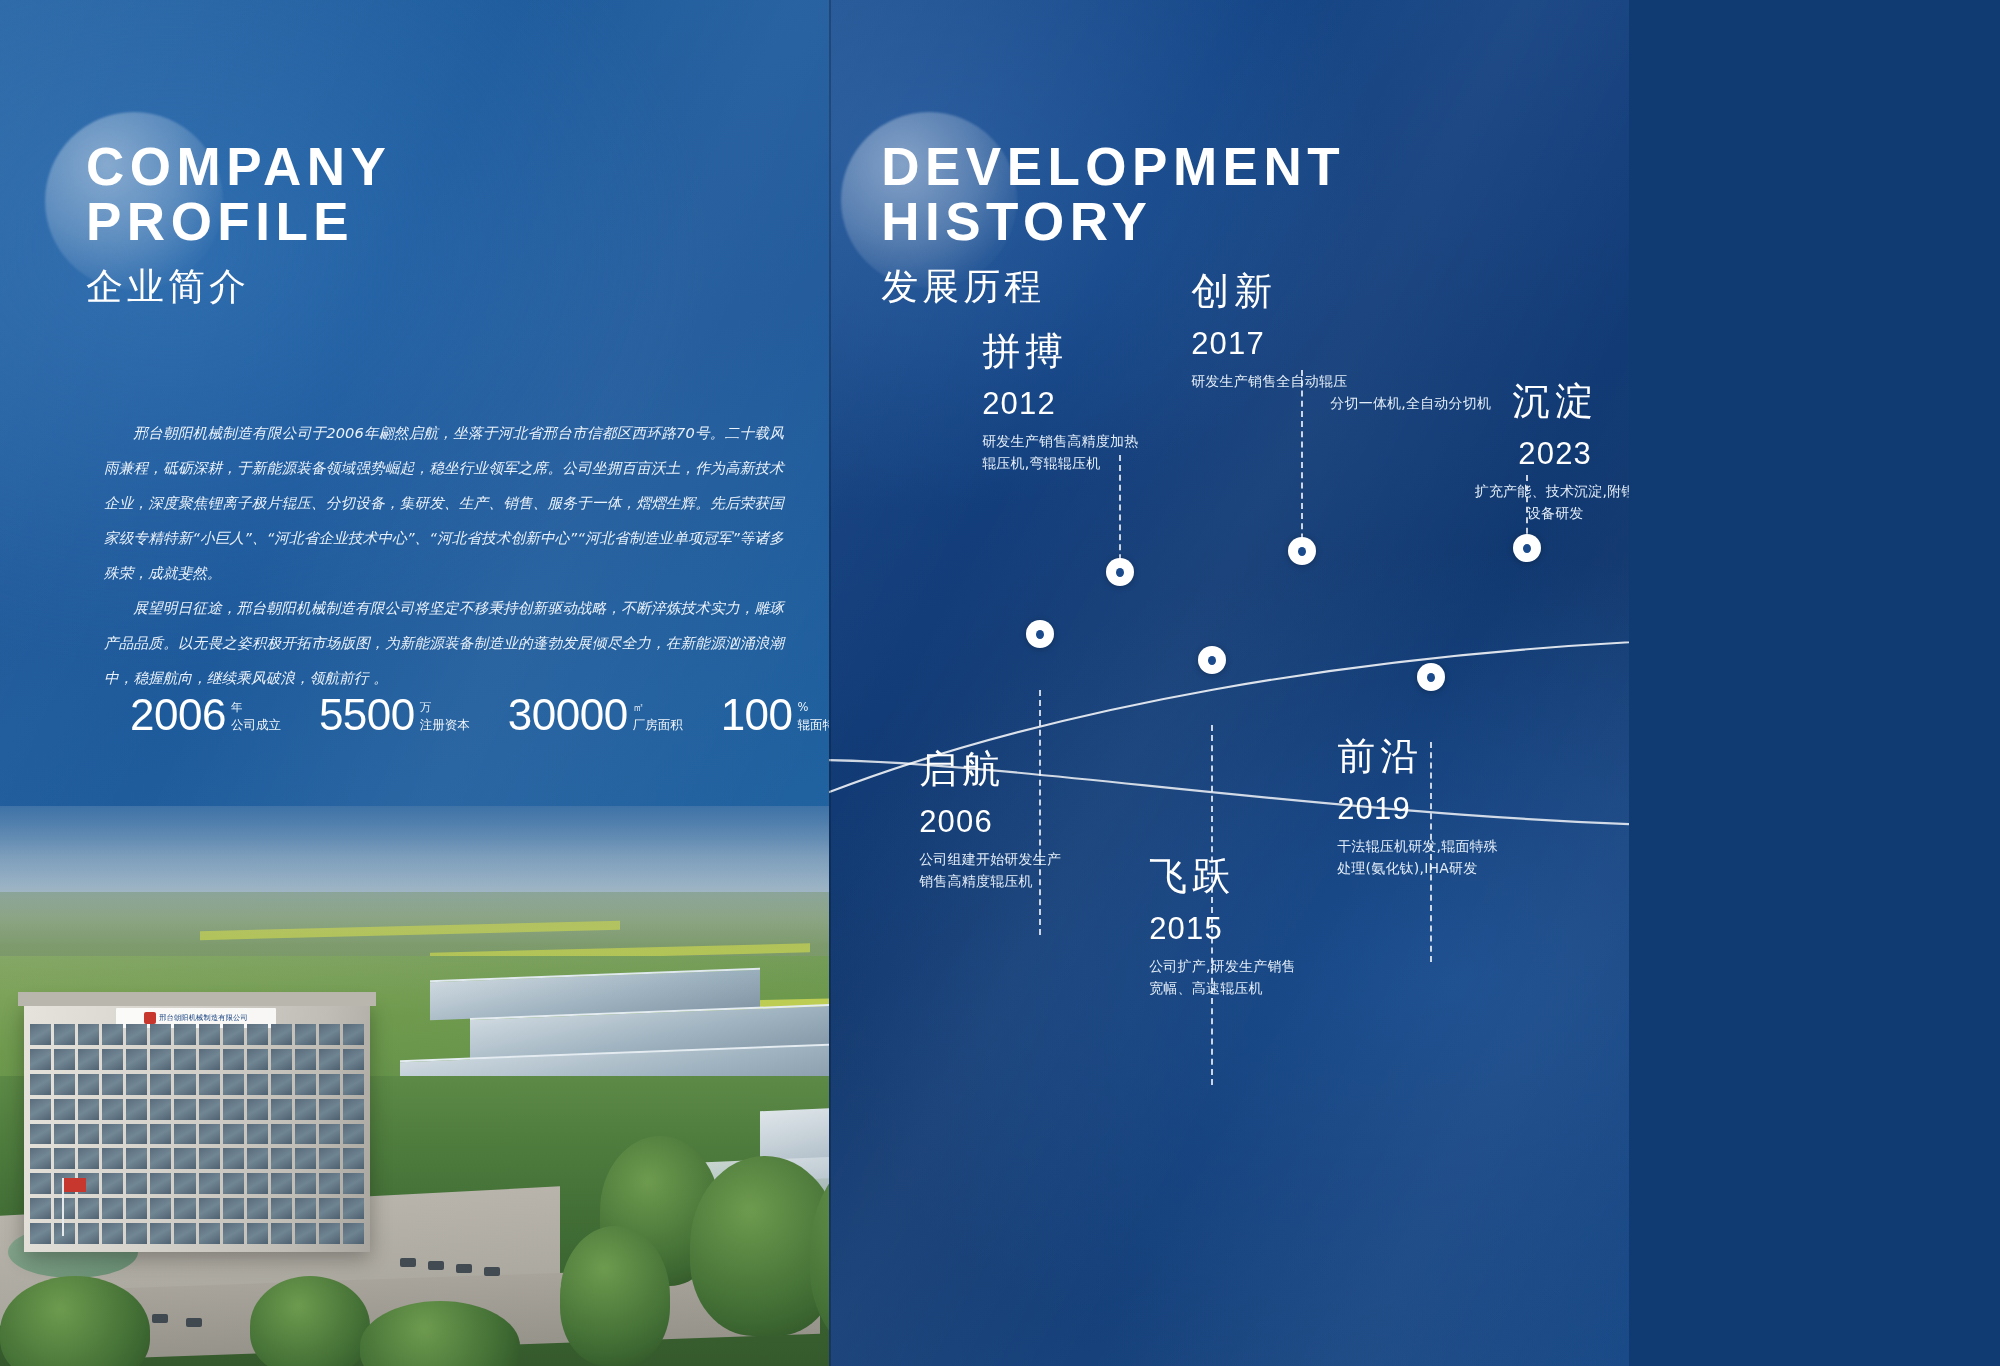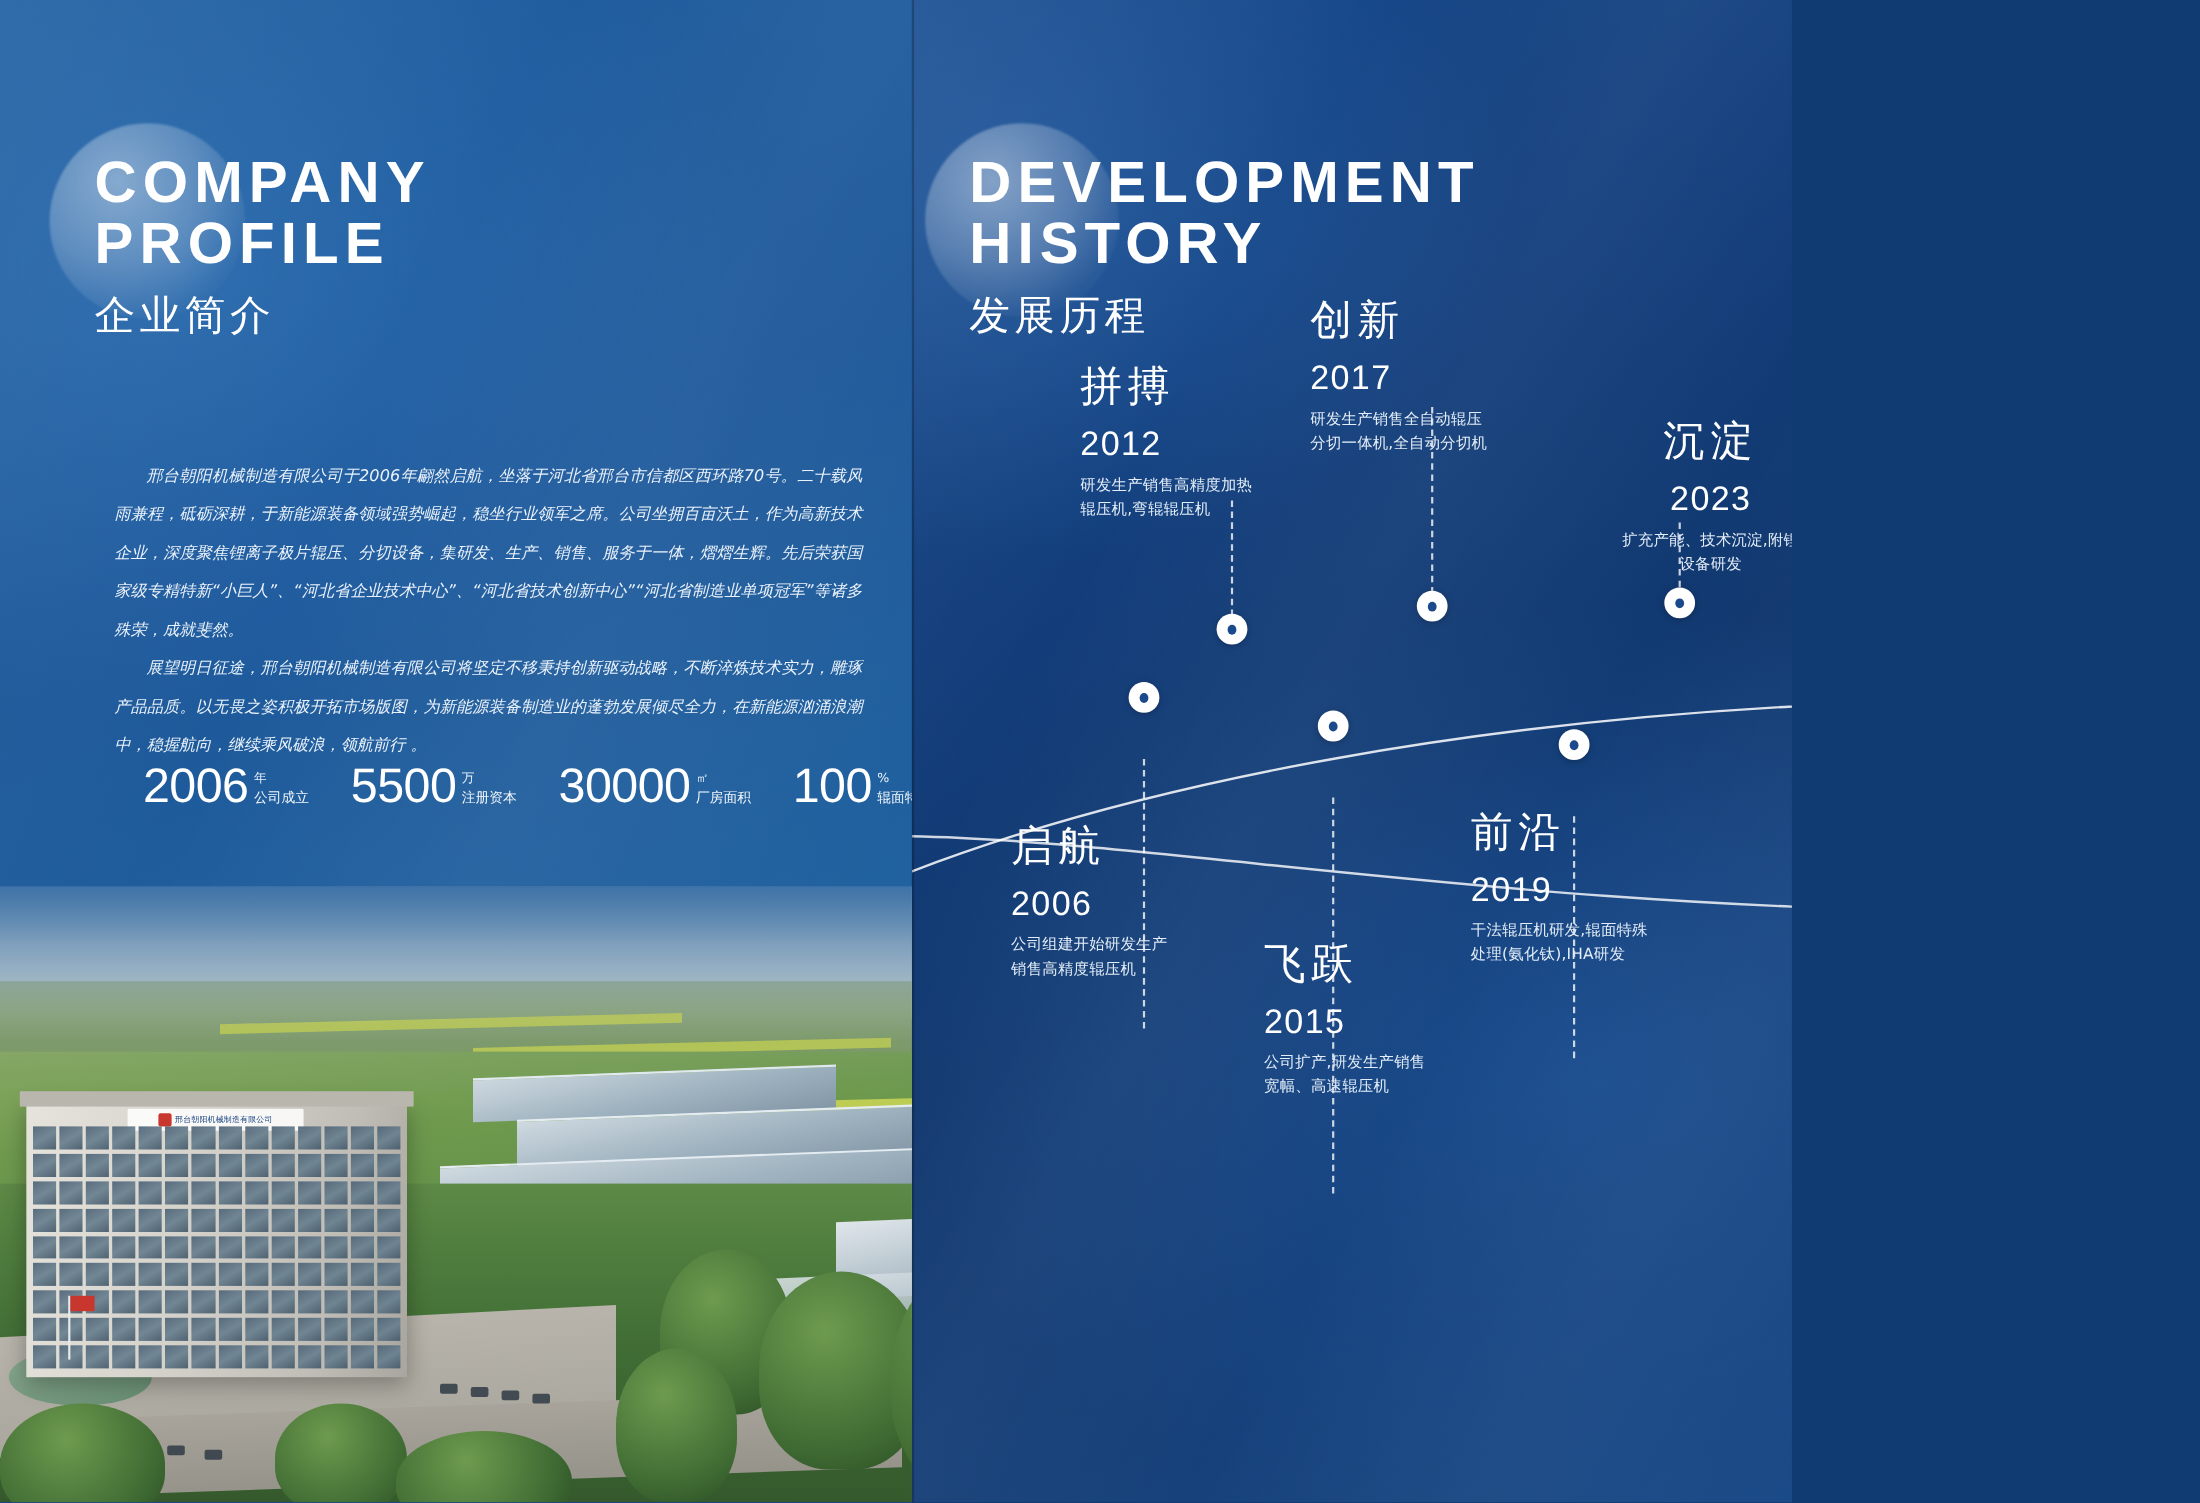--- a/index.html
+++ b/index.html
@@ -437,21 +437,21 @@
       <div class="tl-cn">拼搏</div>
       <div class="tl-year">2012</div>
       <div class="tl-desc">研发生产销售高精度加热</div>
       <div class="tl-desc" style="margin-top:0;">辊压机,弯辊辊压机</div>
     </div>
 
     <div class="tl-item" style="left:362px; top:270px;">
       <div class="tl-cn">创新</div>
       <div class="tl-year">2017</div>
       <div class="tl-desc">研发生产销售全自动辊压</div>
-      <div class="tl-desc" style="margin-top:0;">分切一体机,全自动分切机</div>
+      <div class="tl-desc" style="margin-top:0;text-align:right;">分切一体机,全自动分切机</div>
     </div>
 
     <div class="tl-item" style="left:576px; top:380px;text-align:center;">
       <div class="tl-cn">沉淀</div>
       <div class="tl-year">2023</div>
       <div class="tl-desc">扩充产能、技术沉淀,附锂</div>
       <div class="tl-desc" style="margin-top:0;">设备研发</div>
     </div>
 
     <div class="tl-item" style="left:90px; top:748px;">

